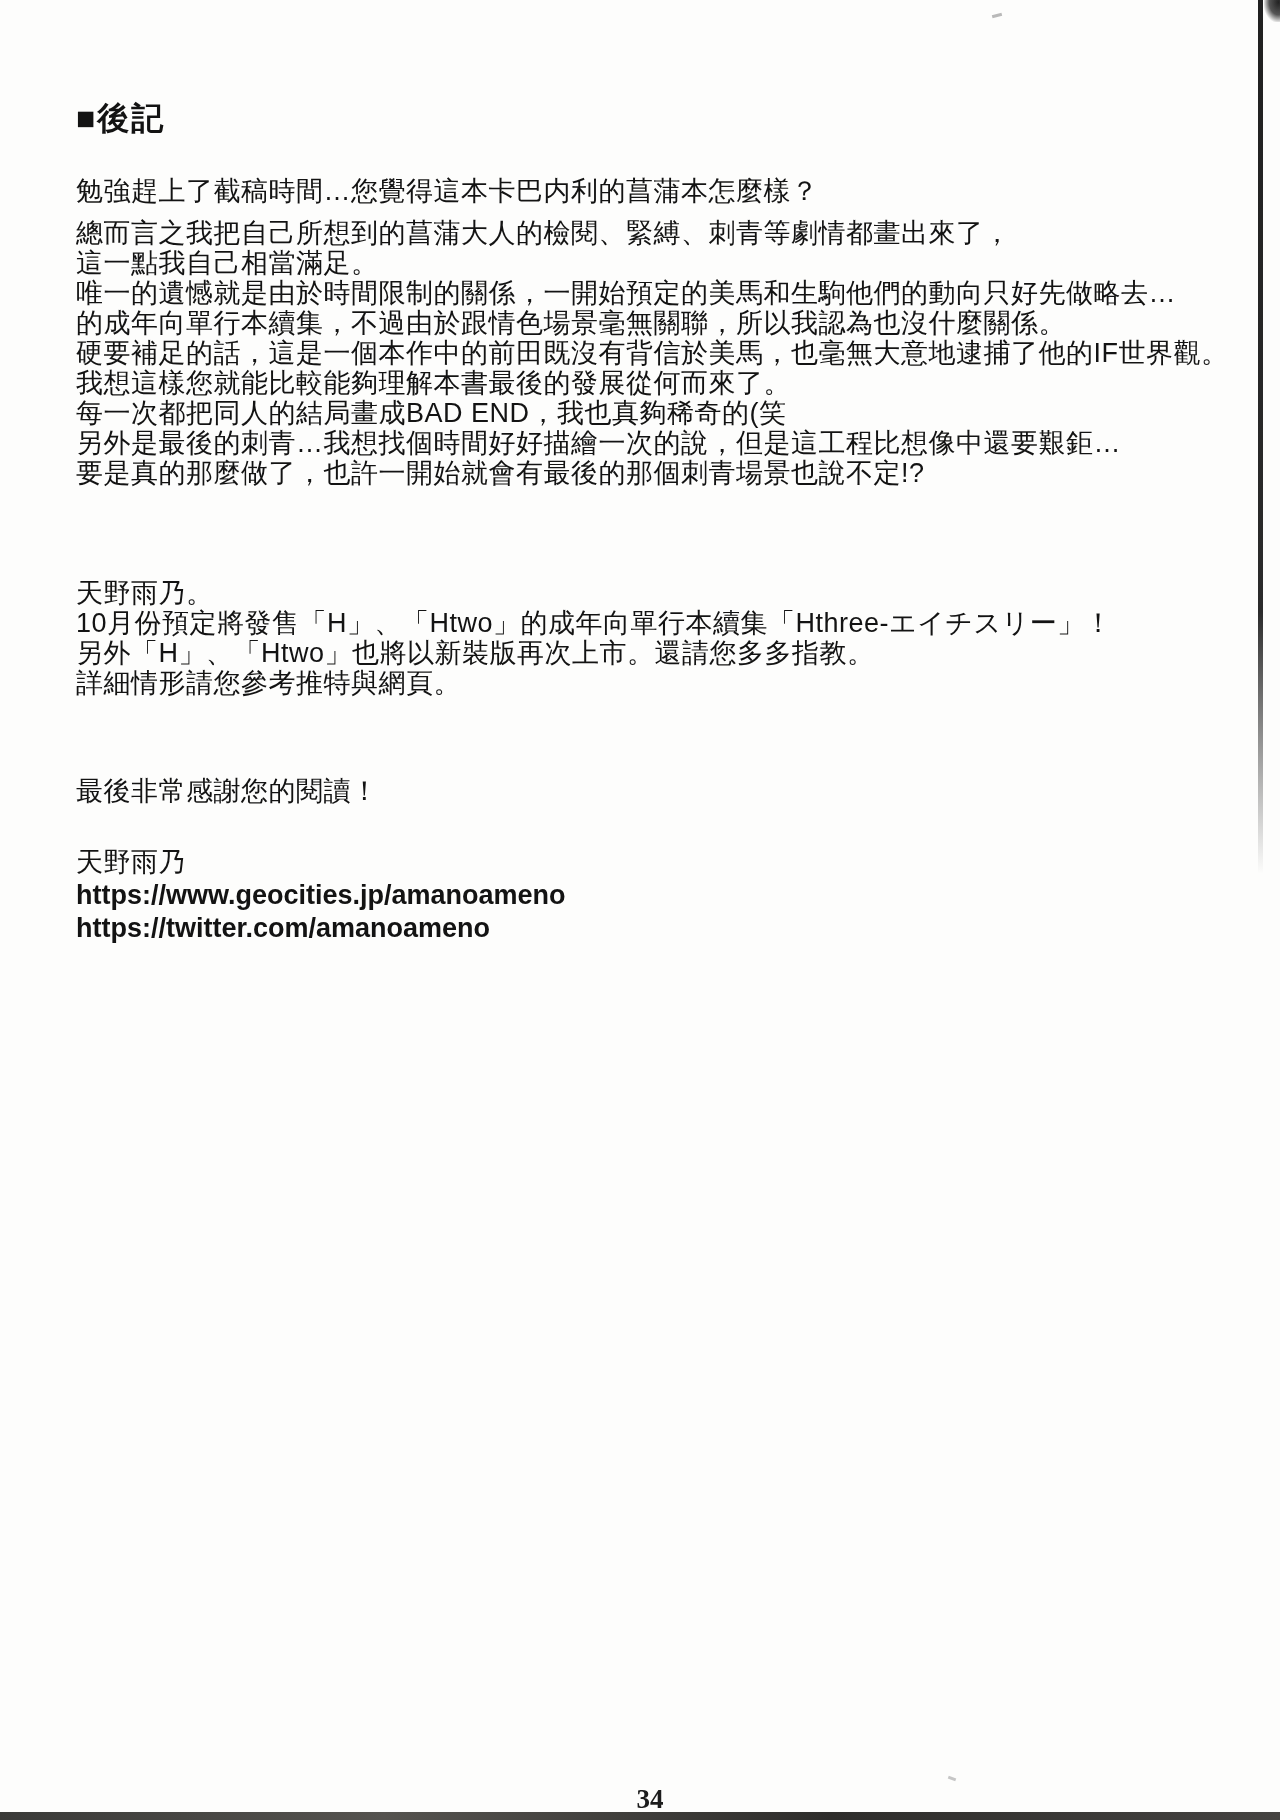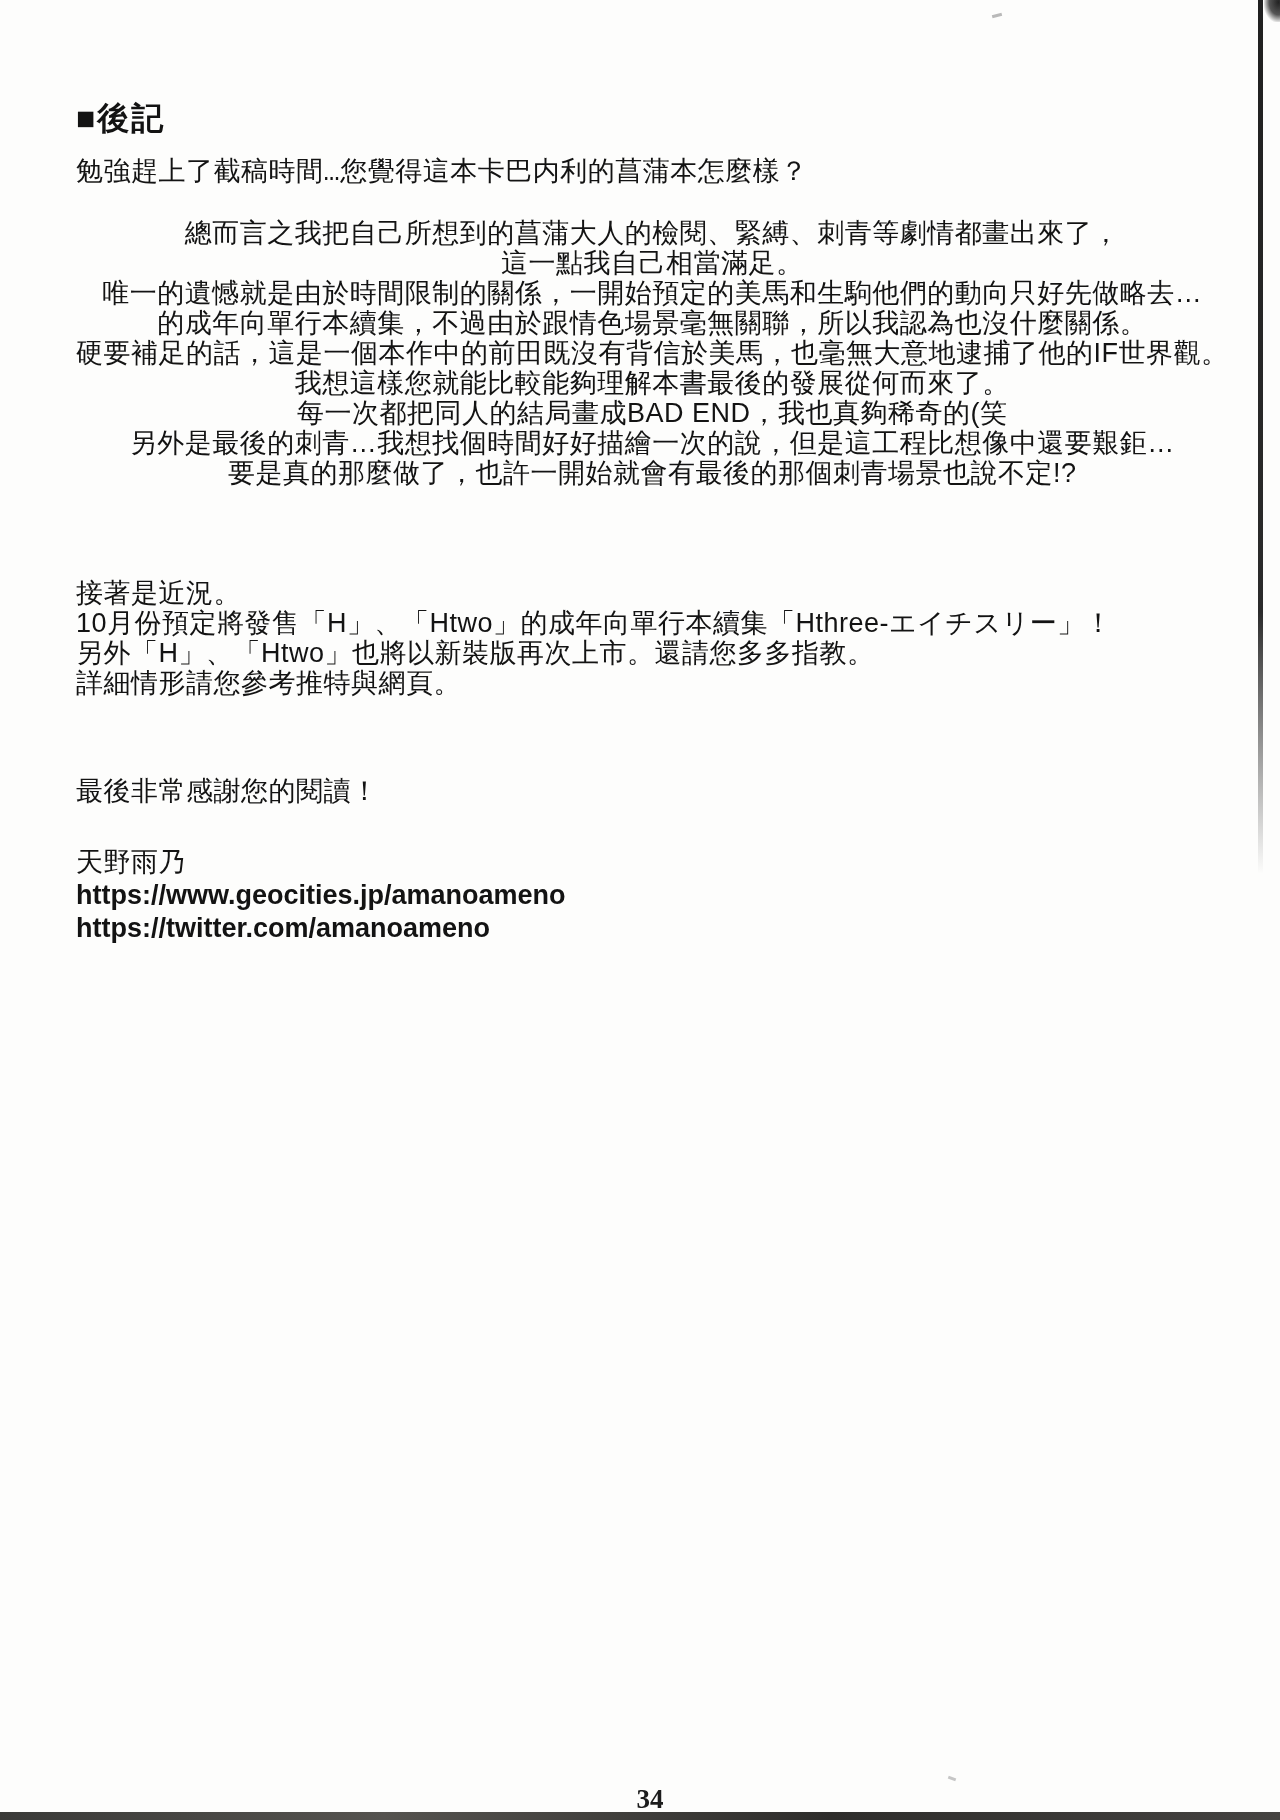--- a/index.html
+++ b/index.html
@@ -27,22 +27,22 @@
     left: 76px;
     white-space: nowrap;
   }
   .line {
     font-size: 27px;
     line-height: 30px;
     height: 30px;
     letter-spacing: 0.5px;
     white-space: nowrap;
   }
-  .intro-block   { top: 158px; font-family: Liberation Mono, monospace; }
-  .reflect-block { top: 218px; text-align: center; }
+  .intro-block   { top: 176px; }
+  .reflect-block { top: 218px; }
   .news-block    { top: 578px; }
   .thanks-block  { top: 776px; }
   .author-block  { top: 846px; }
   .author-block .line { line-height: 33px; height: 33px; }
   .url-line { font-weight: bold; letter-spacing: 0px; }
   .page-number {
     position: absolute;
     top: 1784px;
     left: 20px;
     width: 1260px;
@@ -109,21 +109,21 @@
     <div class="line">唯一的遺憾就是由於時間限制的關係，一開始預定的美馬和生駒他們的動向只好先做略去…</div>
     <div class="line">的成年向單行本續集，不過由於跟情色場景毫無關聯，所以我認為也沒什麼關係。</div>
     <div class="line">硬要補足的話，這是一個本作中的前田既沒有背信於美馬，也毫無大意地逮捕了他的IF世界觀。</div>
     <div class="line">我想這樣您就能比較能夠理解本書最後的發展從何而來了。</div>
     <div class="line">每一次都把同人的結局畫成BAD END，我也真夠稀奇的(笑</div>
     <div class="line">另外是最後的刺青…我想找個時間好好描繪一次的說，但是這工程比想像中還要艱鉅…</div>
     <div class="line">要是真的那麼做了，也許一開始就會有最後的那個刺青場景也說不定!?</div>
   </div>
 
   <div class="textblock news-block">
-    <div class="line">接著是近況。</div>
+    <div class="line">天野雨乃。</div>
     <div class="line">10月份預定將發售「H」、「Htwo」的成年向單行本續集「Hthree-エイチスリー」！</div>
     <div class="line">另外「H」、「Htwo」也將以新裝版再次上市。還請您多多指教。</div>
     <div class="line">詳細情形請您參考推特與網頁。</div>
   </div>
 
   <div class="textblock thanks-block">
     <div class="line">最後非常感謝您的閱讀！</div>
   </div>
 
   <div class="textblock author-block">

